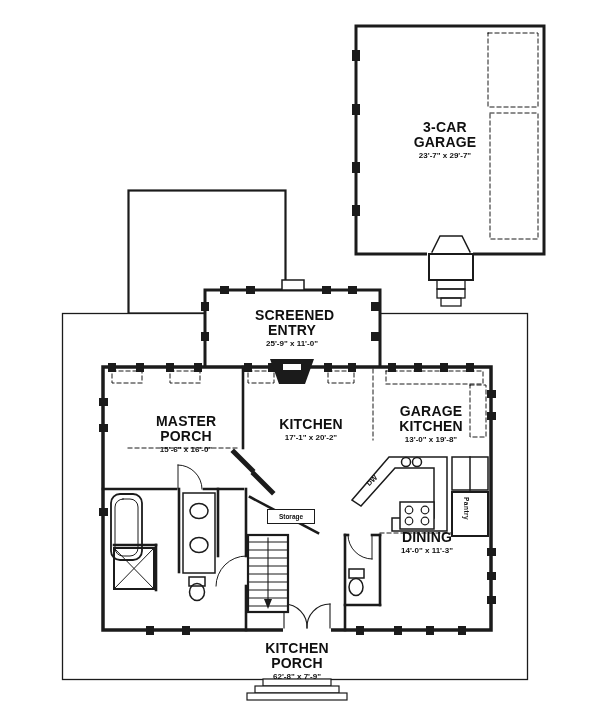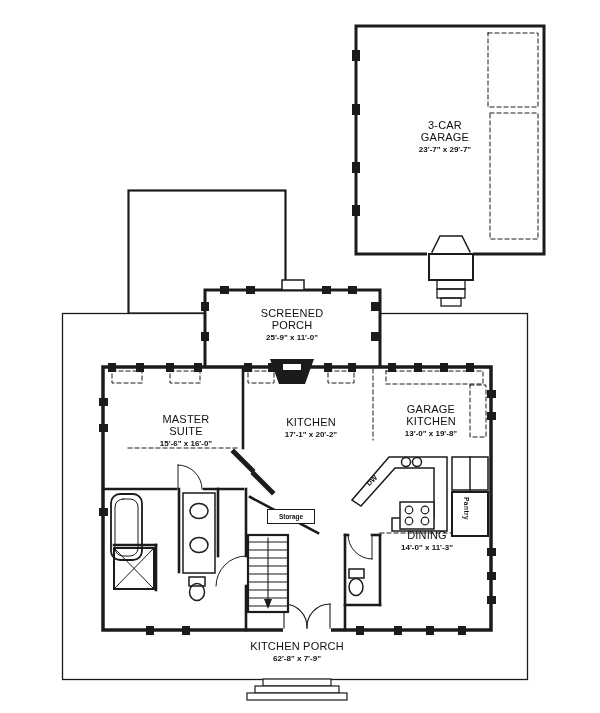--- a/index.html
+++ b/index.html
@@ -1,20 +1,20 @@
 <!DOCTYPE html>
 <html><head>
 <meta charset="utf-8">
 <style>
   html,body{margin:0;padding:0;background:#ffffff;}
   .plan{position:relative;width:600px;height:713px;background:#ffffff;overflow:hidden;
         font-family:"Liberation Sans",sans-serif;}
   .plan svg{position:absolute;left:0;top:0;}
   .label{position:absolute;text-align:center;color:#101010;}
-  .label .name{display:block;font-weight:normal;font-size:11px;line-height:1.08;letter-spacing:.2px;}
+  .label .name{display:block;font-weight:bold;font-size:14px;line-height:1.08;letter-spacing:.2px;}
   .label .dims{display:block;font-weight:bold;font-size:8px;line-height:1.25;margin-top:1px;white-space:nowrap;}
   .tag{position:absolute;color:#101010;font-weight:bold;}
   .tag-dw{left:366px;top:477px;font-size:7px;transform:rotate(-43deg);}
   .tag-pantry{left:463px;top:497px;font-size:6.5px;writing-mode:vertical-rl;letter-spacing:.5px;}
   .tag-storage{left:267px;top:509px;width:46px;height:13px;border:1px solid #1b1b1b;background:#fff;
                font-size:6.5px;line-height:13px;text-align:center;}
 </style>
 </head>
 <body>
 
@@ -214,26 +214,26 @@
     </g>
   </svg>
 
   <div class="label" style="left:408px;top:120px;width:74px">
     <span class="name">3-CAR GARAGE</span>
     <span class="dims">23'-7" x 29'-7"</span>
   </div>
 
 
   <div class="label" style="left:255px;top:308px;width:74px">
-    <span class="name">SCREENED PORCH</span>
+    <span class="name">SCREENED ENTRY</span>
     <span class="dims">25'-9" x 11'-0"</span>
   </div>
 
   <div class="label" style="left:156px;top:414px;width:60px">
-    <span class="name">MASTER SUITE</span>
+    <span class="name">MASTER PORCH</span>
     <span class="dims">15'-6" x 16'-0"</span>
   </div>
 
   <div class="label" style="left:256px;top:417px;width:110px">
     <span class="name">KITCHEN</span>
     <span class="dims">17'-1" x 20'-2"</span>
   </div>
 
   <div class="label" style="left:399px;top:404px;width:64px">
     <span class="name">GARAGE KITCHEN</span>

